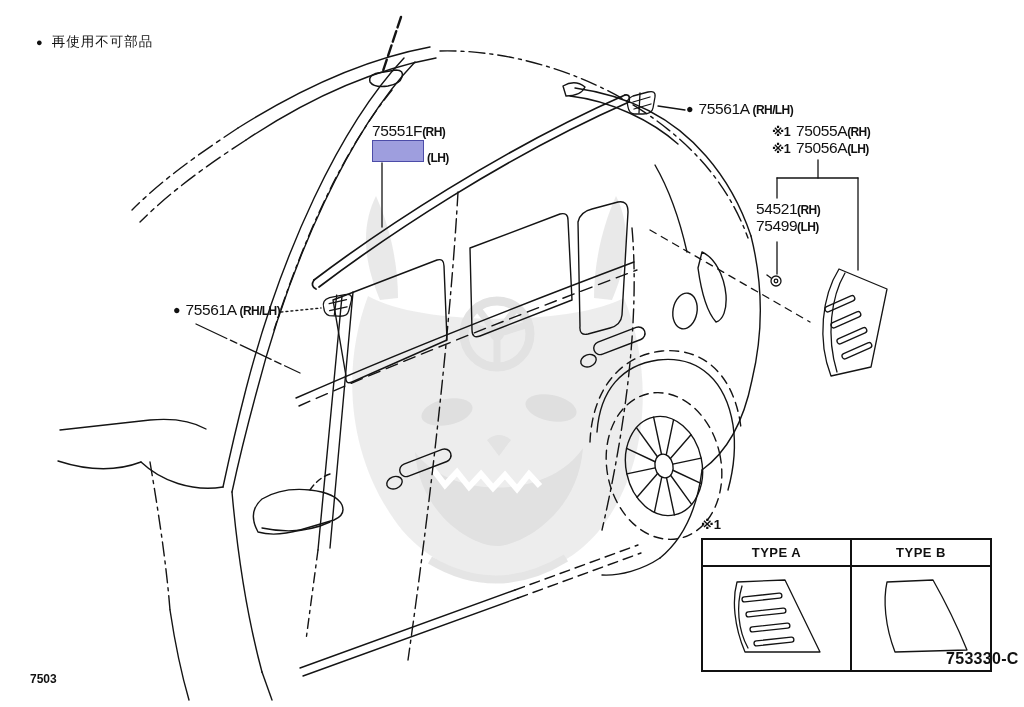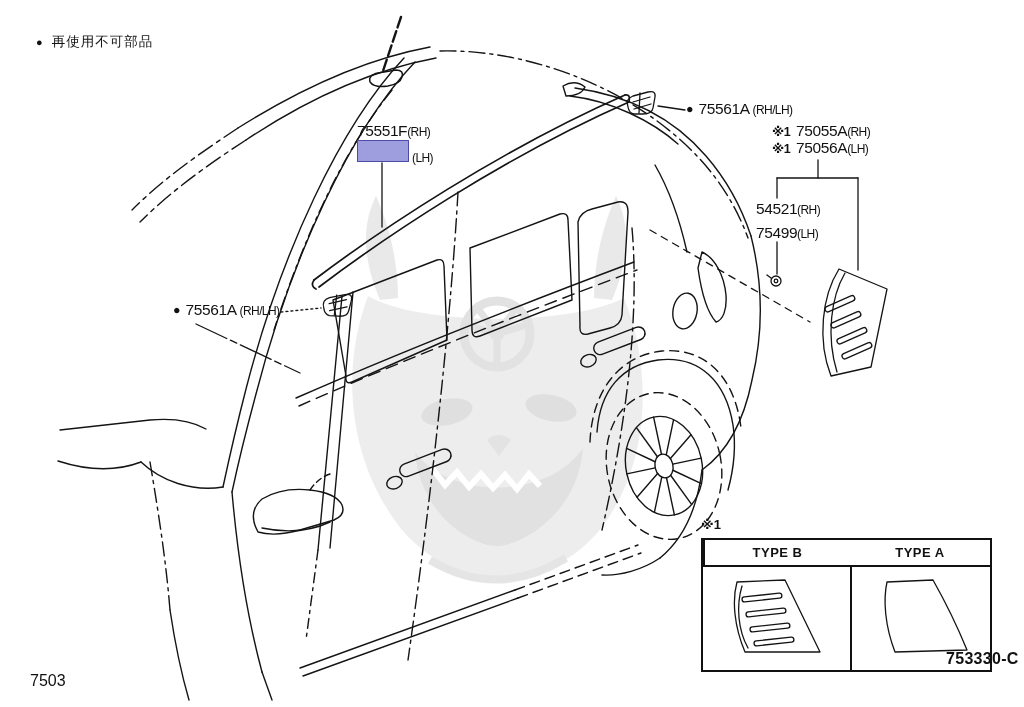--- a/index.html
+++ b/index.html
@@ -7,21 +7,21 @@
     width:1024px;height:707px;position:relative;overflow:hidden;
     background:#ffffff;color:#111;
     font-family:"Liberation Sans","DejaVu Sans",sans-serif;
   }
   svg{position:absolute;left:0;top:0}
 
   
   .lbl{position:absolute;line-height:1.02;white-space:nowrap}
   .row{display:flex;align-items:baseline}
   .pn{font-weight:normal;font-size:15.5px;letter-spacing:-0.4px}
-  .sfx{font-weight:normal;font-size:12px;letter-spacing:-0.6px}
+  .sfx{font-weight:bold;font-size:12px;letter-spacing:-0.6px}
   .marker{font-size:12.5px;margin-right:5px;position:relative;top:-1px}
   .note{font-weight:bold;font-size:12.5px;margin-right:6px;letter-spacing:-0.5px}
   .hl-box{
     display:inline-block;width:50px;height:20px;
     background:#9e9ede;border:1.5px solid #4c4ca8;margin-right:3px;
   }
 
   
   .legend{position:absolute;left:36px;top:33px;display:flex;align-items:center;gap:9px}
   .legend .dot{font-size:11px}
@@ -34,21 +34,21 @@
     grid-template-columns:147px 1fr;grid-template-rows:27px 1fr;
     background:transparent;
   }
   .tt-head{
     border-bottom:2px solid #111;display:flex;align-items:center;justify-content:center;
     font-weight:bold;font-size:13px;letter-spacing:0.5px;
   }
   .tt-col2{border-left:2px solid #111}
   .tt-note{position:absolute;left:701px;top:517px;font-weight:bold;font-size:13px}
 
-  .code-left{position:absolute;left:30px;top:672px;font-weight:normal;font-size:16px}
+  .code-left{position:absolute;left:30px;top:672px;font-weight:bold;font-size:12px}
   .code-right{position:absolute;left:946px;top:650px;font-weight:600;font-size:16px;letter-spacing:0.3px}
 </style>
 </head>
 <body>
 
 <svg width="1024" height="707" viewBox="0 0 1024 707">
 
   <g opacity="0.9">
     <path d="M368,296 C340,370 348,462 402,530 C455,592 545,594 598,532 C650,468 654,372 624,298 C570,326 420,326 368,296 Z" fill="#ececec"></path>
     <path d="M380,300 C362,258 362,224 376,196 C392,232 398,268 398,298 Z" fill="#e7e7e7"></path>
@@ -230,21 +230,21 @@
       <path d="M887,582 L933,580 C946,603 958,628 967,650 L895,652 C885,626 883,600 887,582 Z"></path>
     </g>
   </g>
 </svg>
 
 <div class="legend">
   <span class="dot">●</span>
   <span class="txt">再使用不可部品</span>
 </div>
 
-<div class="lbl" style="left:357px;top:123px">
+<div class="lbl" style="left:372px;top:123px">
   <div class="row">
     <span class="pn">75551F</span>
     <span class="sfx">(RH)</span>
   </div>
   <div class="row" style="margin-top:1px">
     <span class="hl-box"></span>
     <span class="sfx">(LH)</span>
   </div>
 </div>
 
@@ -275,28 +275,28 @@
     <span class="pn">75056A</span>
     <span class="sfx">(LH)</span>
   </div>
 </div>
 
 <div class="lbl" style="left:756px;top:201px">
   <div class="row">
     <span class="pn">54521</span>
     <span class="sfx">(RH)</span>
   </div>
-  <div class="row" style="margin-top:8px">
+  <div class="row" style="margin-top:1px">
     <span class="pn">75499</span>
     <span class="sfx">(LH)</span>
   </div>
 </div>
 
 <span class="tt-note">※1</span>
 <div class="type-table">
+  <div class="tt-head">TYPE A</div>
   <div class="tt-head tt-col2">TYPE B</div>
-  <div class="tt-head">TYPE A</div>
   <div></div>
   <div class="tt-col2"></div>
 </div>
 
 <div class="code-left">7503</div>
 <div class="code-right">753330-C</div>
 
 </body></html>

